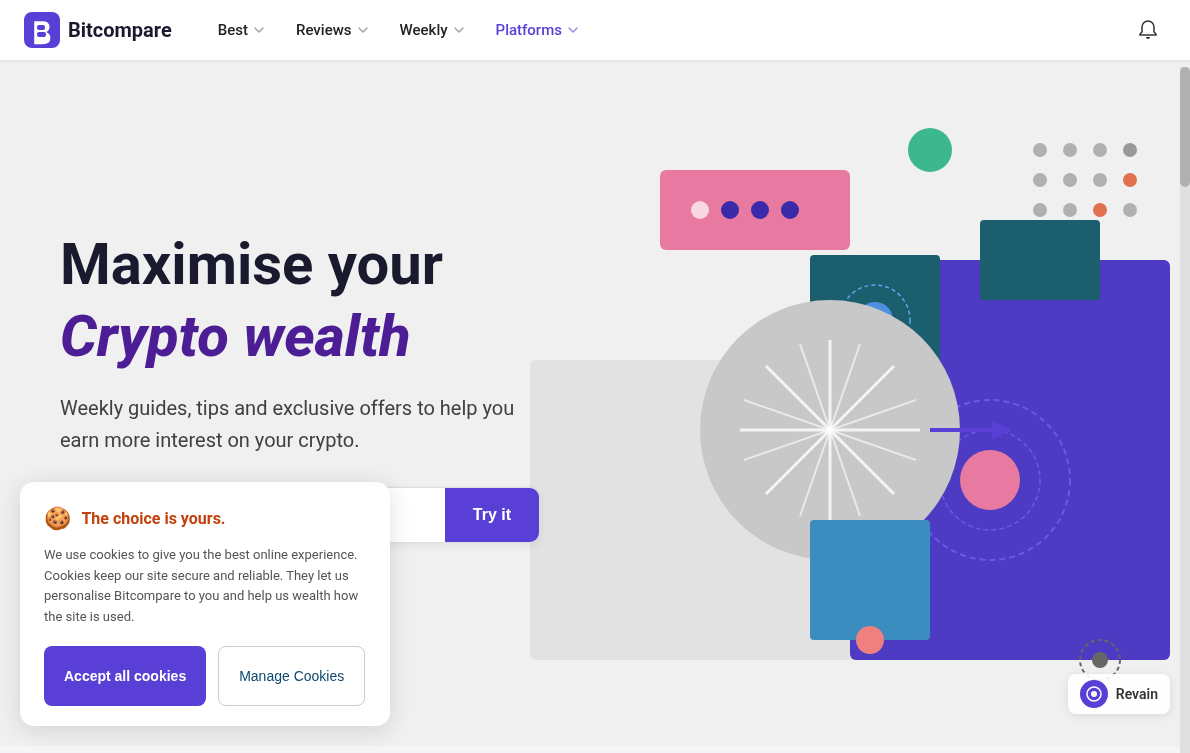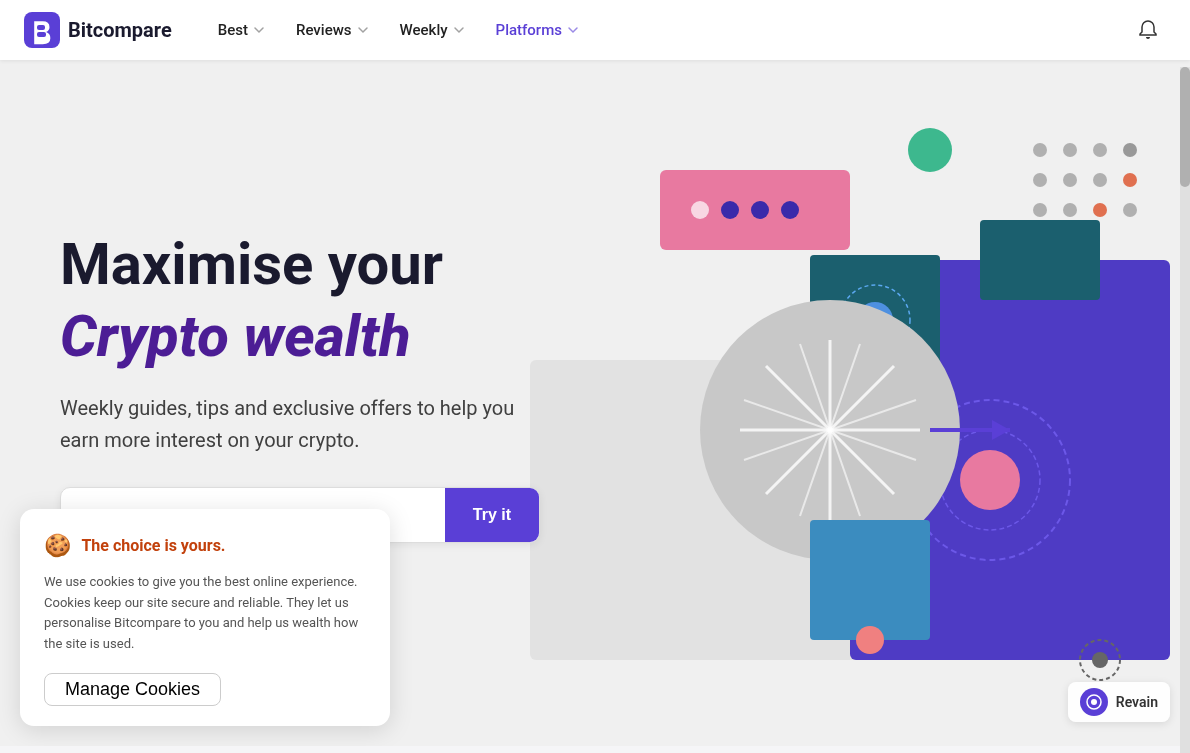--- a/index.html
+++ b/index.html
@@ -224,34 +224,34 @@
       border: none;
       border-radius: 8px;
       padding: 11px 20px;
       font-size: 14px;
       font-weight: 600;
       cursor: pointer;
       transition: background 0.15s;
     }
     .btn-manage {
       background: transparent;
-      color: #000000;
+      color: #0c4a6e;
       border: 1.5px solid #ccc;
       border-radius: 8px;
-      padding: 5px 20px;
-      font-size: 18px;
+      padding: 21px 20px;
+      font-size: 14px;
       font-weight: 500;
       cursor: pointer;
       transition: border-color 0.15s;
     }
 
     
     .revain-badge {
       position: absolute;
-      bottom: 24px;
+      bottom: 32px;
       right: 20px;
       display: flex;
       align-items: center;
       gap: 8px;
       background: rgba(255,255,255,0.9);
       border-radius: 8px;
       padding: 6px 12px;
       font-size: 14px;
       font-weight: 600;
       color: #333;
@@ -408,20 +408,21 @@
     </p>
   </div>
 
   <div class="cookie-banner">
     <div class="cookie-title-row">
       <span class="cookie-emoji">🍪</span>
       <span class="cookie-title">The choice is yours.</span>
     </div>
     <p class="cookie-text">We use cookies to give you the best online experience. Cookies keep our site secure and reliable. They let us personalise Bitcompare to you and help us wealth how the site is used.</p>
     <div class="cookie-buttons">
+      <button class="btn-accept">Accept all cookies</button>
       <button class="btn-manage">Manage Cookies</button>
     </div>
   </div>
 
   <div class="revain-badge">
     <div class="revain-icon">
       <svg width="18" height="18" viewBox="0 0 18 18" fill="none">
         <circle cx="9" cy="9" r="7" stroke="white" stroke-width="1.5" fill="none"></circle>
         <circle cx="9" cy="9" r="3" fill="white"></circle>
       </svg>

